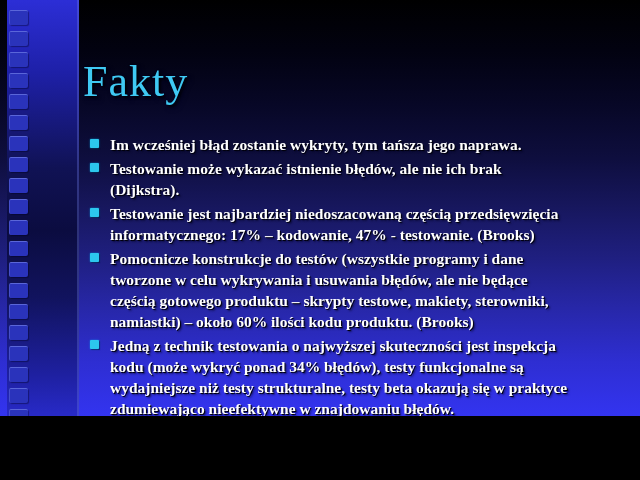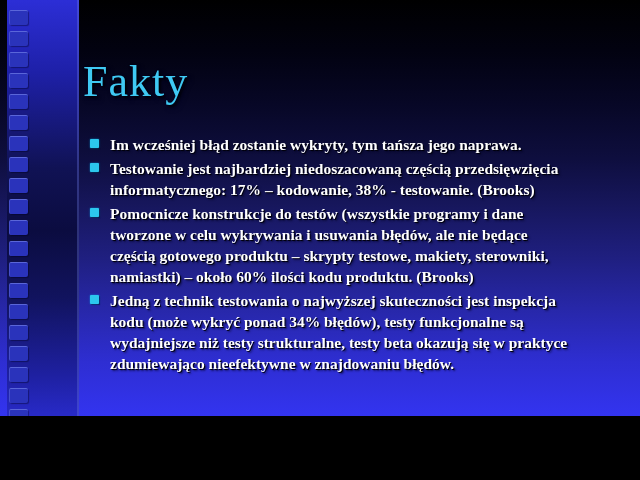--- a/index.html
+++ b/index.html
@@ -111,22 +111,24 @@
         <div class="square" style="background: rgb(42, 51, 187);"></div>
         <div class="square" style="background: rgb(42, 51, 187);"></div>
         <div class="square" style="background: rgb(42, 51, 187);"></div>
         <div class="square" style="background: rgb(42, 51, 187);"></div>
         <div class="square" style="background: rgb(42, 51, 187);"></div>
       </div>
   </div>
   <h1 class="title" style="color: rgb(63, 201, 243);">Fakty</h1>
   <ul class="bullets" id="bullets">
       <li><span class="bullet-marker" style="background: rgb(44, 199, 238);"></span><span style="color: rgb(255, 255, 255);">Im wcześniej błąd zostanie wykryty, tym tańsza jego naprawa.</span></li>
+      <li><span class="bullet-marker" style="background: rgb(44, 199, 238);"></span><span style="color: rgb(255, 255, 255);">Testowanie może wykazać istnienie błędów, ale nie ich brak
+(Dijkstra).</span></li>
       <li><span class="bullet-marker" style="background: rgb(44, 199, 238);"></span><span style="color: rgb(255, 255, 255);">Testowanie jest najbardziej niedoszacowaną częścią przedsięwzięcia
-informatycznego: 17% – kodowanie, 38% - testowanie. (Brooks)</span></li>
+informatycznego: 17% – kodowanie, 47% - testowanie. (Brooks)</span></li>
       <li><span class="bullet-marker" style="background: rgb(44, 199, 238);"></span><span style="color: rgb(255, 255, 255);">Pomocnicze konstrukcje do testów (wszystkie programy i dane
 tworzone w celu wykrywania i usuwania błędów, ale nie będące
 częścią gotowego produktu – skrypty testowe, makiety, sterowniki,
 namiastki) – około 60% ilości kodu produktu. (Brooks)</span></li>
       <li><span class="bullet-marker" style="background: rgb(44, 199, 238);"></span><span style="color: rgb(255, 255, 255);">Jedną z technik testowania o najwyższej skuteczności jest inspekcja
 kodu (może wykryć ponad 34% błędów), testy funkcjonalne są
 wydajniejsze niż testy strukturalne, testy beta okazują się w praktyce
 zdumiewająco nieefektywne w znajdowaniu błędów.</span></li>
     </ul>
 </div>

